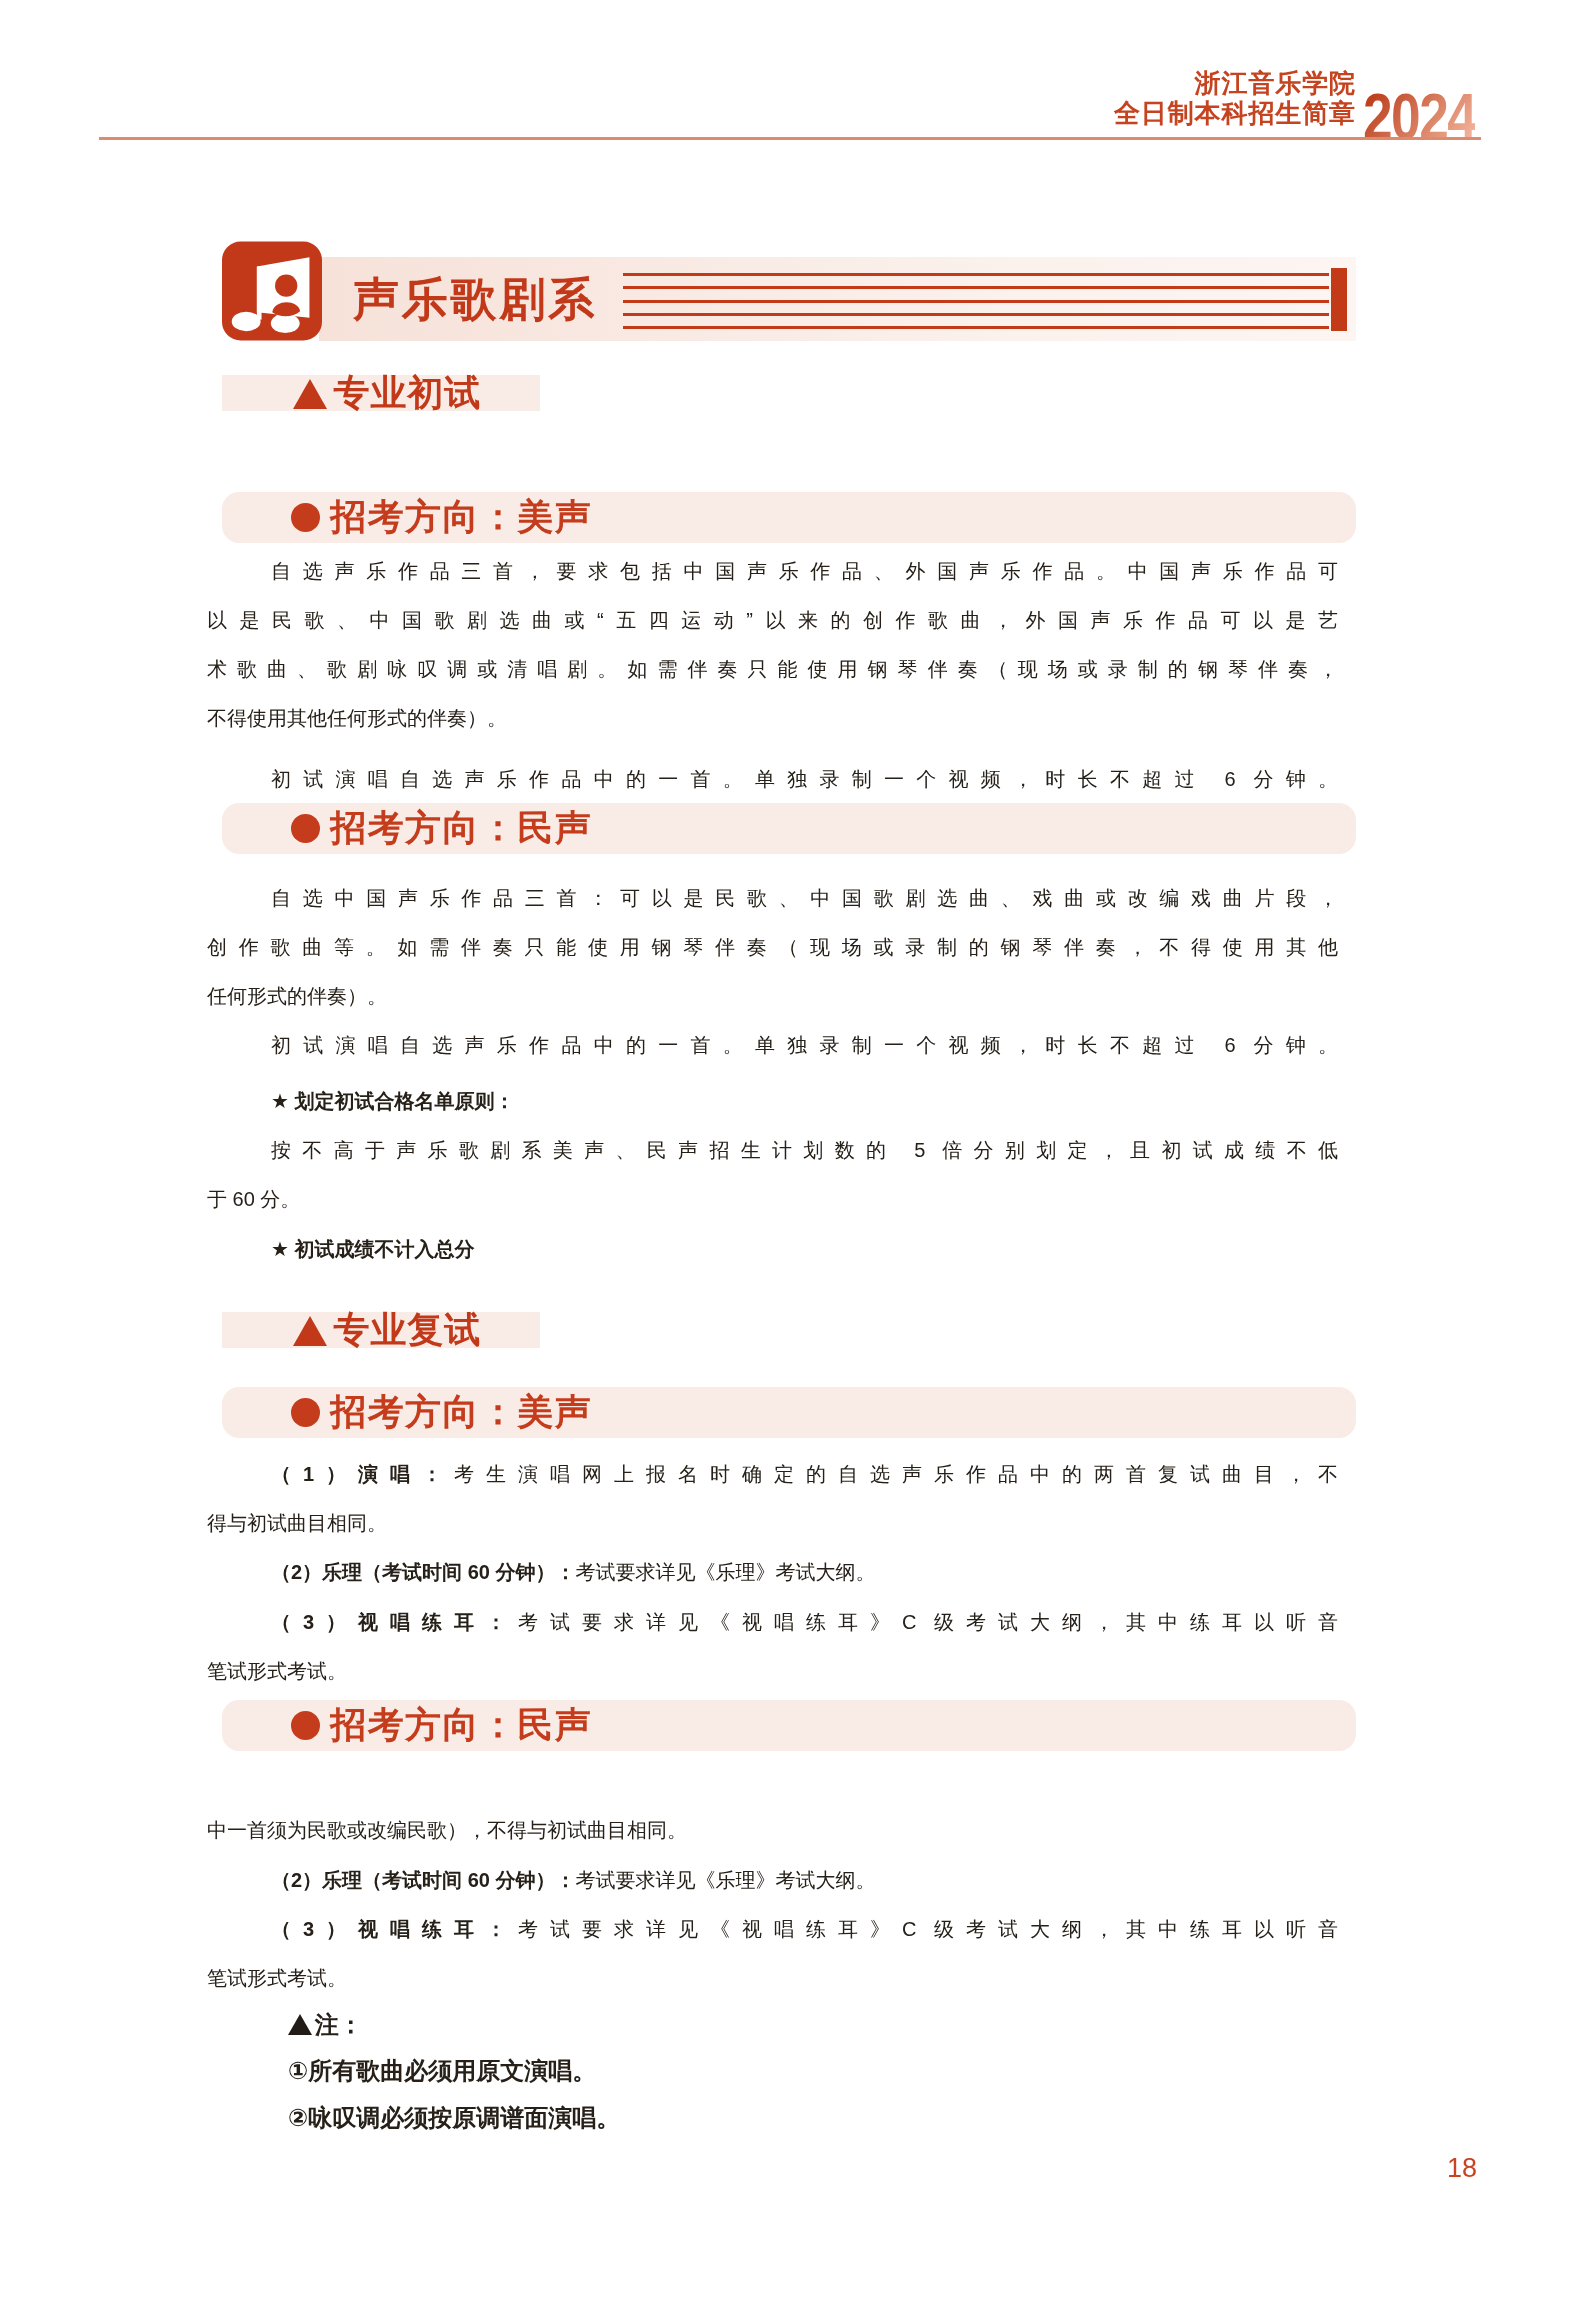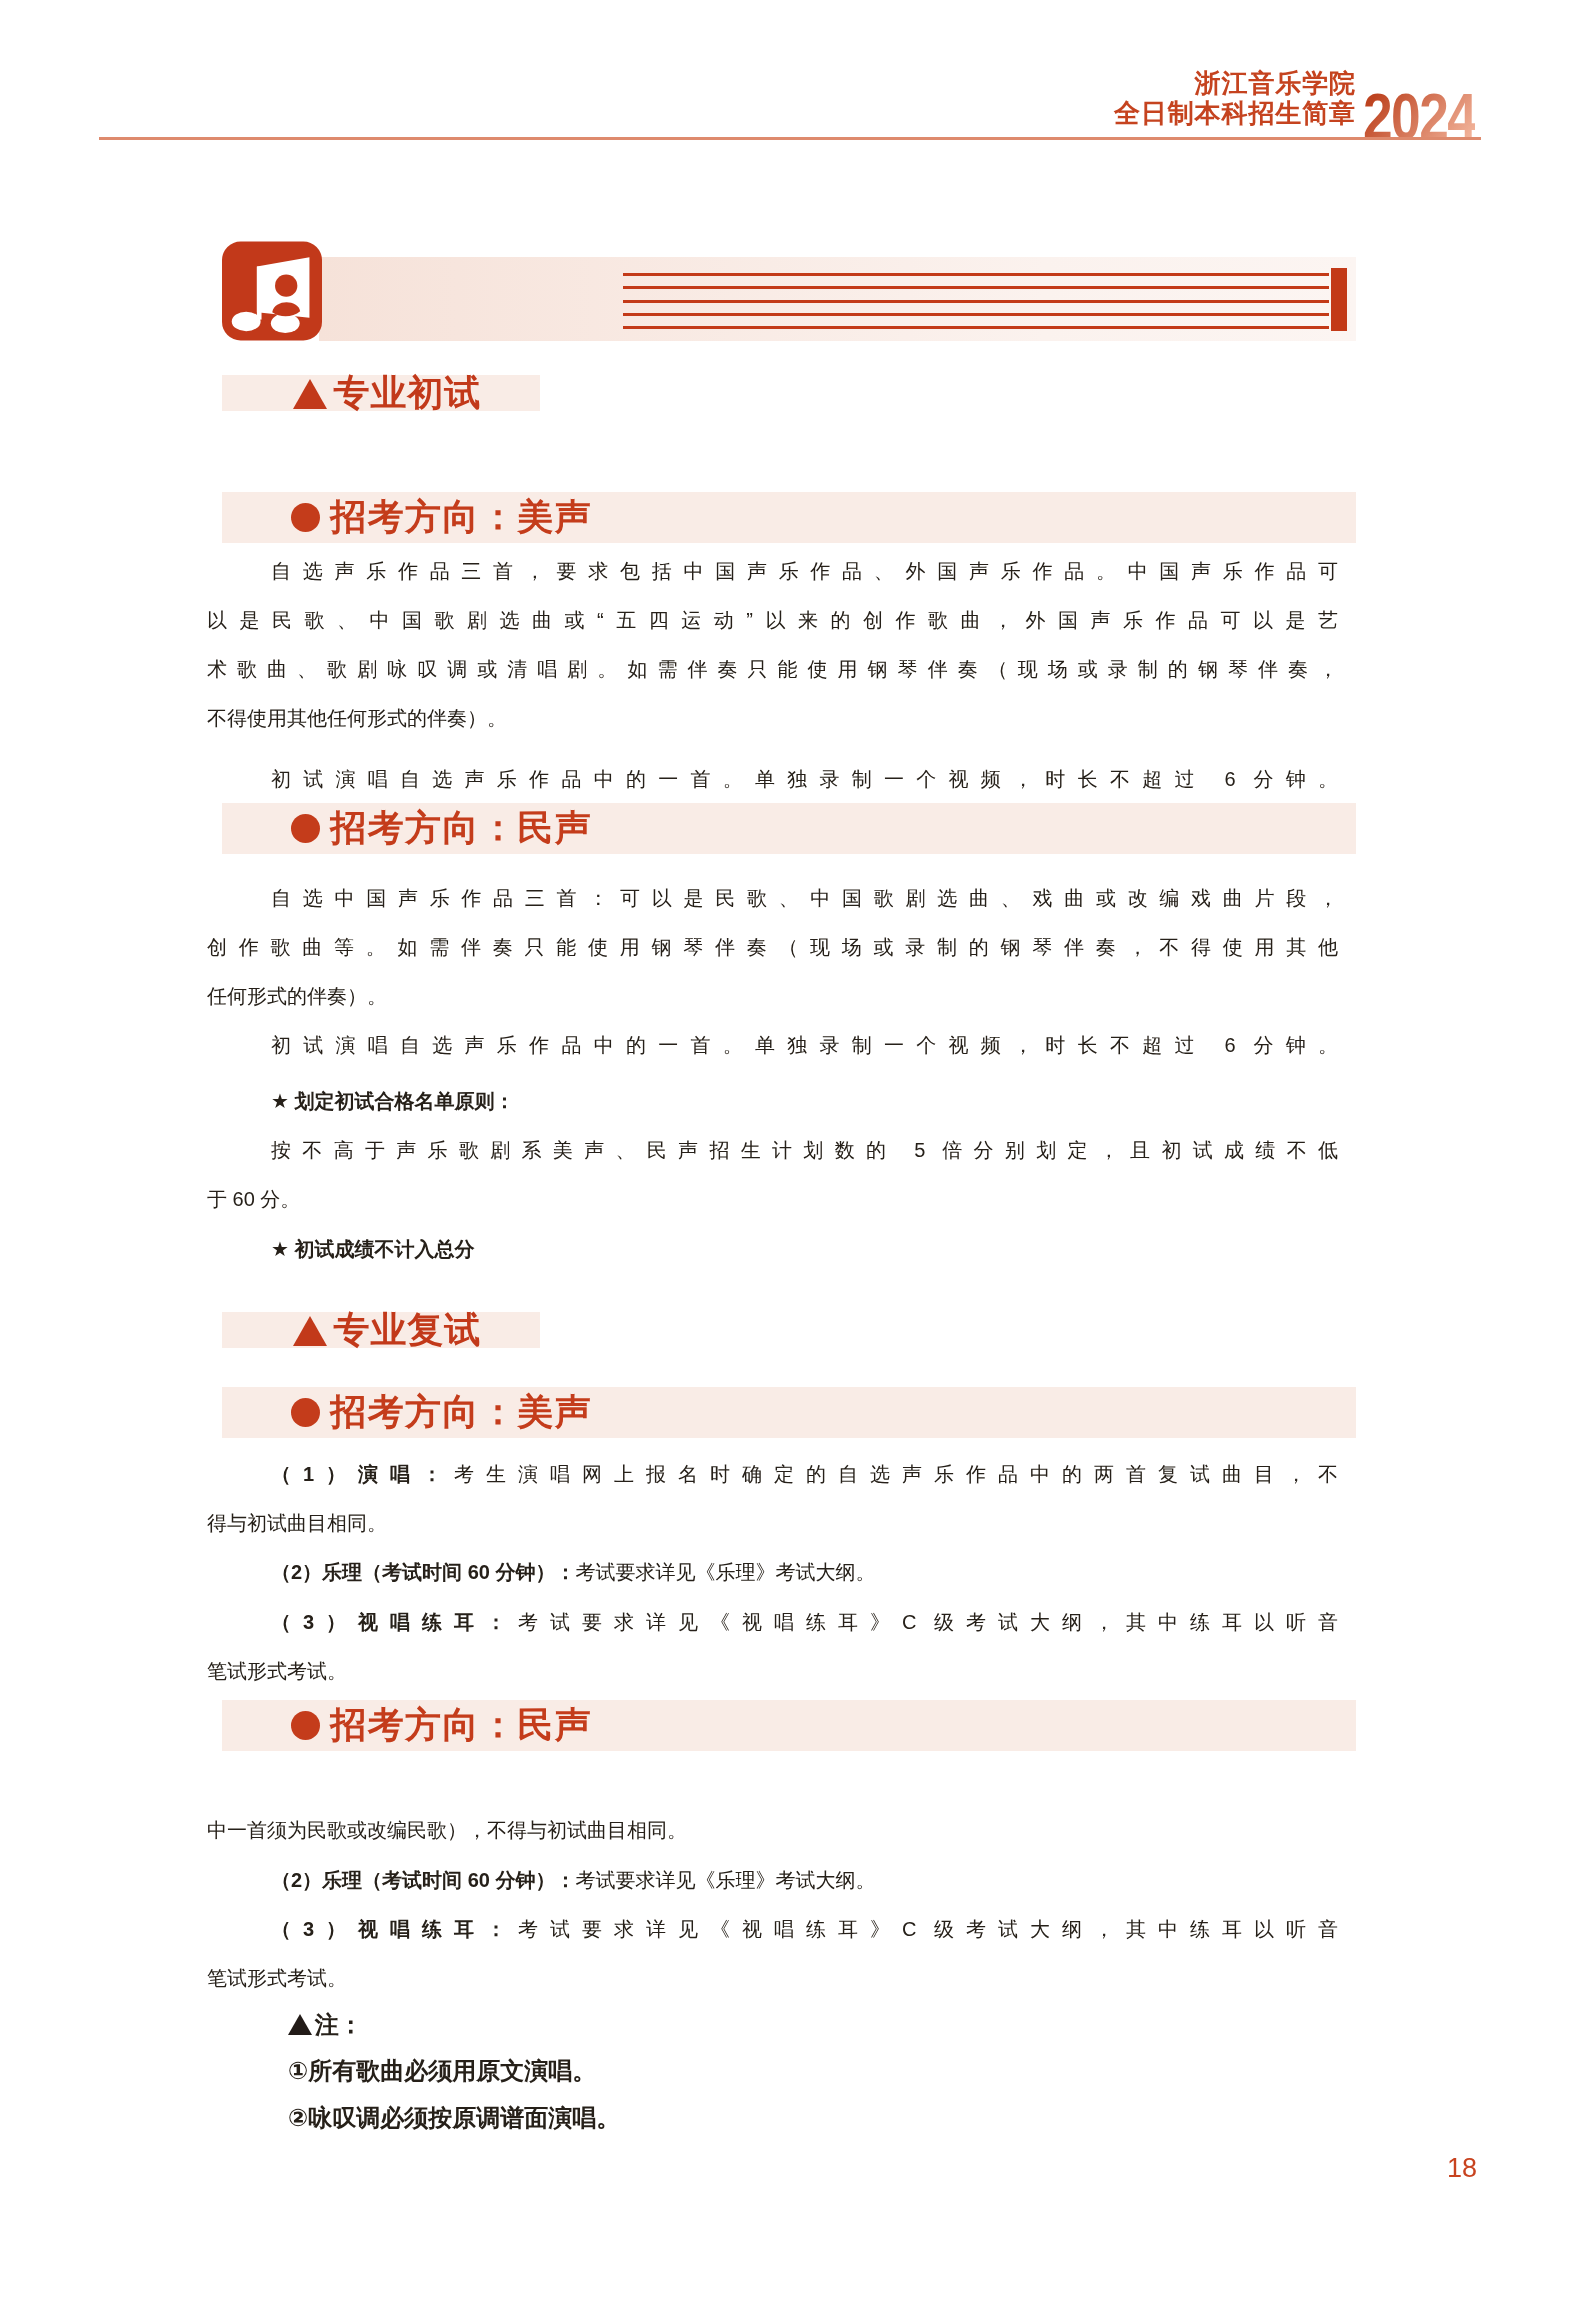--- a/index.html
+++ b/index.html
@@ -38,21 +38,21 @@
     position:absolute;left:222px;width:318px;height:36px;background:#f9ece6;
     display:flex;align-items:center;padding-left:71px;
   }
   .secbox .tri{
     width:0;height:0;border-left:17.3px solid transparent;border-right:17.3px solid transparent;
     border-bottom:30px solid #c2391a;margin-right:6.5px;margin-top:2.8px;
   }
   .secbox .sectxt{font-size:36px;font-weight:700;color:#c2391a;letter-spacing:0.9px;}
   .dirbar{
     position:absolute;left:222px;width:1134px;height:51px;background:#f9ece6;
-    display:flex;align-items:center;padding-left:69px;
+    display:flex;align-items:center;padding-left:69px;border-radius:17px;
   }
   .dirbar .dot{width:29px;height:29px;border-radius:50%;background:#c43c1b;margin-right:10.3px;}
   .dirbar .dirtxt{font-size:36px;font-weight:700;color:#c43c1b;letter-spacing:1.4px;}
   
   .bl{position:absolute;left:207px;width:1131px;font-size:20px;line-height:36px;color:#262019;}
   .j{text-align:justify;text-align-last:justify;}
   .ind{text-indent:64px;}
   .nw{white-space:nowrap;}
   .b{font-weight:700;}
   .underlined{
@@ -85,20 +85,21 @@
     <svg viewBox="0 0 215 213" width="100" height="100">
       <rect x="0" y="0" width="215" height="213" rx="40" fill="#c2391a"></rect>
       <ellipse cx="52" cy="172" rx="31" ry="21" fill="#ffffff"></ellipse>
       <rect x="75" y="54" width="10" height="114" fill="#ffffff"></rect>
       <polygon points="75,54 188,34 188,164 75,152" fill="#ffffff"></polygon>
       <ellipse cx="136" cy="176" rx="31" ry="21" fill="#ffffff"></ellipse>
       <circle cx="138" cy="95" r="24" fill="#c2391a"></circle>
       <path d="M108,152 C113,124 163,124 168,150 C152,164 124,164 108,152 Z" fill="#c2391a"></path>
     </svg>
   </div>
+  <div class="dept-title">声乐歌剧系</div>
   <div class="staff-line" style="top:273px"></div>
   <div class="staff-line" style="top:286px"></div>
   <div class="staff-line" style="top:300px"></div>
   <div class="staff-line" style="top:313px"></div>
   <div class="staff-line" style="top:326px"></div>
   <div class="staff-bar"></div>
 
   <div class="secbox" style="top:375px">
     <span class="tri"></span>
     <span class="sectxt">专业初试</span>

